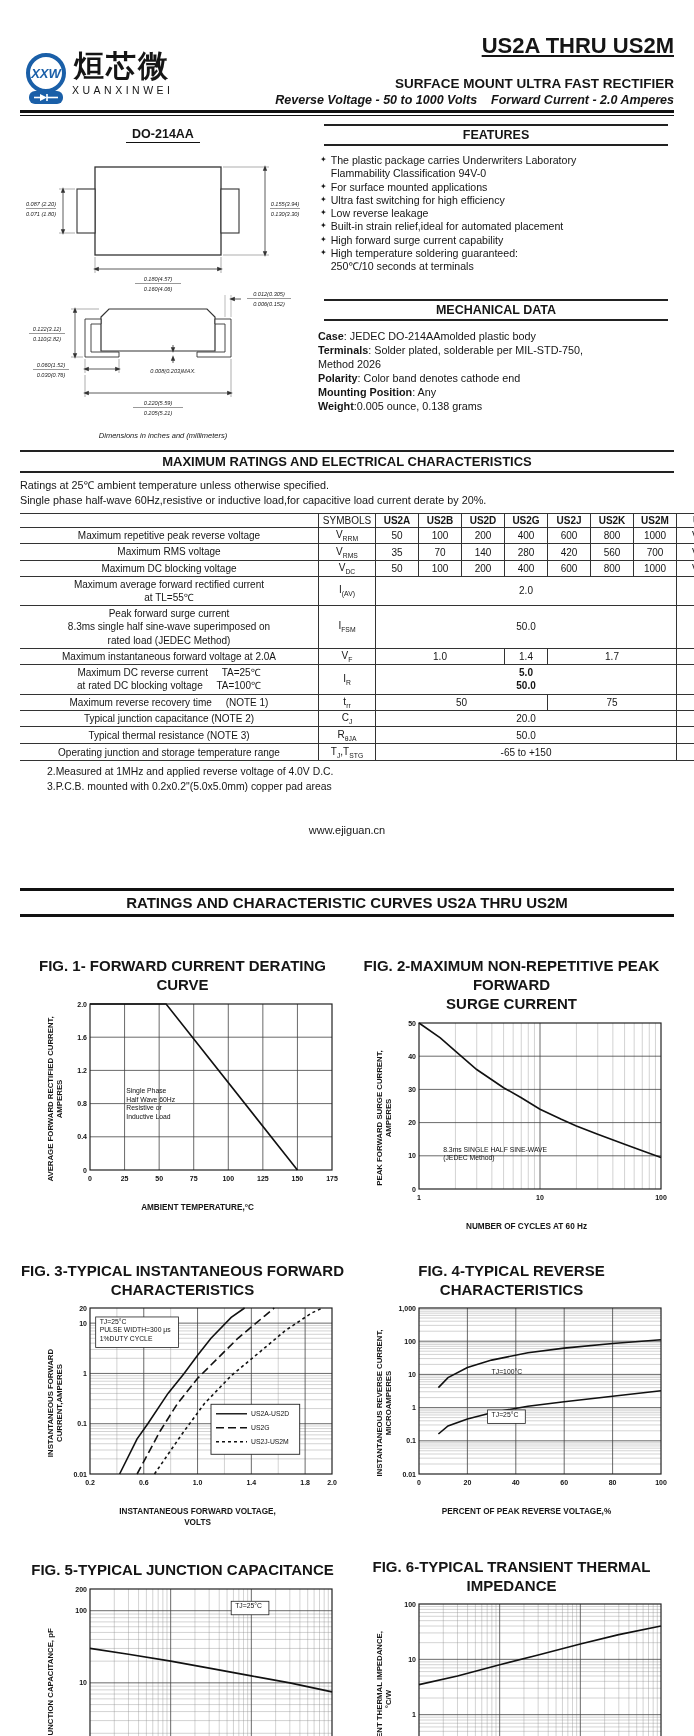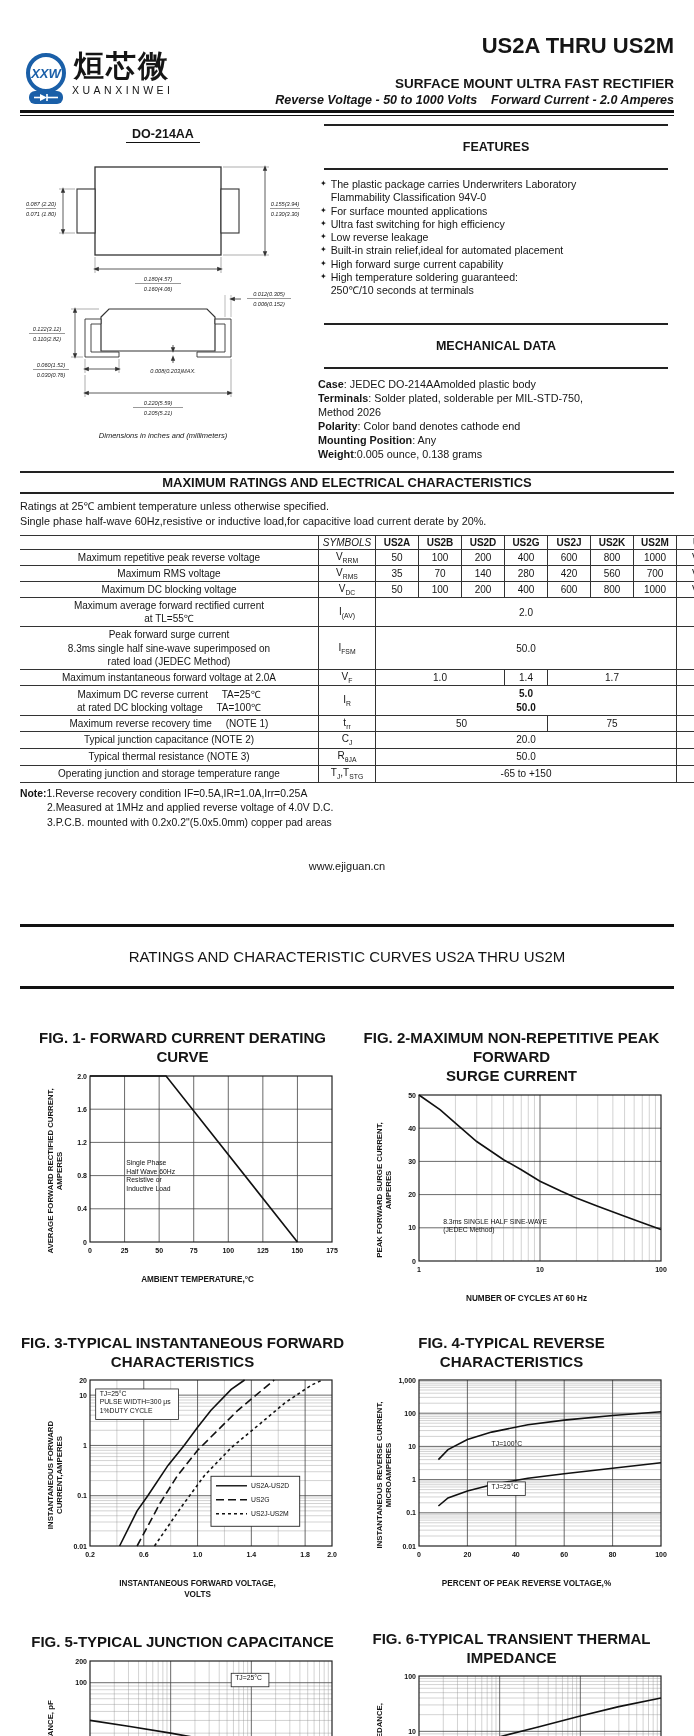--- a/index.html
+++ b/index.html
@@ -4,55 +4,55 @@
 <style>
   html,body{margin:0;padding:0;background:#fff;}
   body{width:694px;min-height:1736px;font-family:"Liberation Sans",sans-serif;color:#151515;position:relative;}
   .page{padding:34px 20px 24px 20px;}
   
   .hdr{display:flex;justify-content:space-between;align-items:flex-end;}
   .logo{display:flex;align-items:flex-start;}
   .logo-cjk{font-size:30px;font-weight:bold;line-height:1;margin-left:2px;letter-spacing:2px;}
   .logo-en{font-size:10.5px;letter-spacing:3.5px;margin-top:3px;}
   .titleblock{text-align:right;}
-  .t1{font-size:22px;font-weight:bold;line-height:1.05;}
+  .t1{font-size:22px;font-weight:bold;line-height:1.05;text-decoration:underline;}
   .t2{font-size:13.5px;font-weight:bold;margin-top:19px;}
   .t3{font-size:12.5px;font-style:italic;font-weight:600;margin-top:2px;white-space:pre-wrap;}
   .rule-double{margin-top:3px;border-top:3px solid #111;border-bottom:1px solid #111;height:2px;}
   
   .cols{display:flex;margin-top:8px;}
   .colL{width:286px;flex:none;text-align:center;}
   .colR{flex:1;margin-left:12px;}
   .pkgname{display:inline-block;font-size:12.5px;font-weight:bold;border-bottom:1.6px solid #111;padding:0 6px 1px 6px;margin-top:2px;}
   .pkgcap{font-size:7.5px;font-style:italic;margin-top:2px;}
   .dim{font-size:5.6px;font-style:italic;fill:#222;}
-  .sect-title{font-size:12.5px;font-weight:bold;text-align:center;border-top:2px solid #222;border-bottom:2px solid #222;padding:14px 0;margin:0 6px;}
+  .sect-title{font-size:12.5px;font-weight:bold;text-align:center;border-top:2px solid #222;border-bottom:2px solid #222;padding:2px 0;margin:0 6px;}
   .feat-list{margin:8px 0 0 2px;padding:0;list-style:none;}
   .feat-list li{font-size:10.6px;line-height:1.25;white-space:pre-wrap;display:flex;}
   .feat-list .blt{flex:none;margin-right:4px;font-size:8px;line-height:1.6;}
   .mech{margin-top:8px;font-size:10.8px;line-height:1.3;}
   .mech b{font-weight:bold;}
   
   .maxbanner{margin-top:10px;border-top:2px solid #222;border-bottom:2px solid #222;text-align:center;font-size:13px;font-weight:bold;padding:2px 0;}
   .intro{font-size:10.8px;margin-top:5px;line-height:1.35;}
   table.ratings{border-collapse:collapse;width:100%;margin-top:6px;table-layout:fixed;}
   table.ratings td{border:1px solid #333;padding:1px 3px;font-size:10px;text-align:center;vertical-align:middle;}
   table.ratings tr td:first-child{border-left:none;text-align:center;}
   table.ratings tr td:last-child{border-right:none;}
   td.param{white-space:pre-wrap;font-size:10.3px;line-height:1.32;}
   td.hcell{font-weight:bold;font-size:10px;}
-  td.symh{font-style:italic;font-size:8.6px;}
+  td.symh{font-size:8.6px;}
   td.sym sub,.subsym{font-size:6.8px;}
   td.vcell{white-space:pre-wrap;line-height:1.35;font-weight:bold;}
   .wP{width:292px;}.wS{width:50px;}.wV{width:36px;}.wU{width:56px;}
   .notes{font-size:10.4px;margin-top:4px;line-height:1.4;}
   .notes .ind{padding-left:27px;}
   .site{text-align:center;font-size:11px;margin-top:30px;}
   
-  .curvebanner{margin-top:52px;border-top:3px solid #111;border-bottom:3px solid #111;text-align:center;font-weight:normal;font-size:15px;padding:21px 0;}
+  .curvebanner{margin-top:52px;border-top:3px solid #111;border-bottom:3px solid #111;text-align:center;font-weight:bold;font-size:15px;padding:3px 0;}
   .charts{display:grid;grid-template-columns:1fr 1fr;column-gap:4px;row-gap:30px;margin-top:40px;}
   .fig{text-align:center;}
   .fig-title{font-size:15px;font-weight:bold;white-space:pre-line;line-height:1.25;margin-bottom:3px;min-height:22px;display:flex;flex-direction:column;justify-content:flex-end;align-items:center;}
   .fig-row{position:relative;margin-left:34px;width:286px;}
   .fig-ylab{position:absolute;left:-88px;top:50%;width:180px;height:20px;margin-top:-10px;text-align:center;transform:rotate(-90deg);font-weight:bold;font-size:7.8px;line-height:1.2;white-space:pre-line;}
   .fig-xlab{font-size:8.2px;font-weight:bold;margin-top:3px;white-space:pre-line;line-height:1.25;margin-left:30px;}
 </style>
 </head>
 <body>
 
@@ -295,21 +295,20 @@
     <tr>
       <td class="param">Operating junction and storage temperature range</td>
       <td class="sym"><span>T</span><sub>J</sub><span>,T</span><sub>STG</sub></td>
       <td colspan="7">-65 to +150</td>
       <td>℃</td>
     </tr>
   </tbody>
     </table>
 
   <div class="notes">
-    <div><b>Note:</b><span>1.Reverse recovery condition IF=0.5A,IR=1.0A,Irr=0.25A</span></div>
     <div class="ind">2.Measured at 1MHz and applied reverse voltage of 4.0V D.C.</div>
     <div class="ind">3.P.C.B. mounted with 0.2x0.2"(5.0x5.0mm) copper pad areas</div>
   </div>
 
   <div class="site">www.ejiguan.cn</div>
 
   <div class="curvebanner">RATINGS AND CHARACTERISTIC CURVES US2A THRU US2M</div>
 
   <div class="charts">
     <div class="fig">

